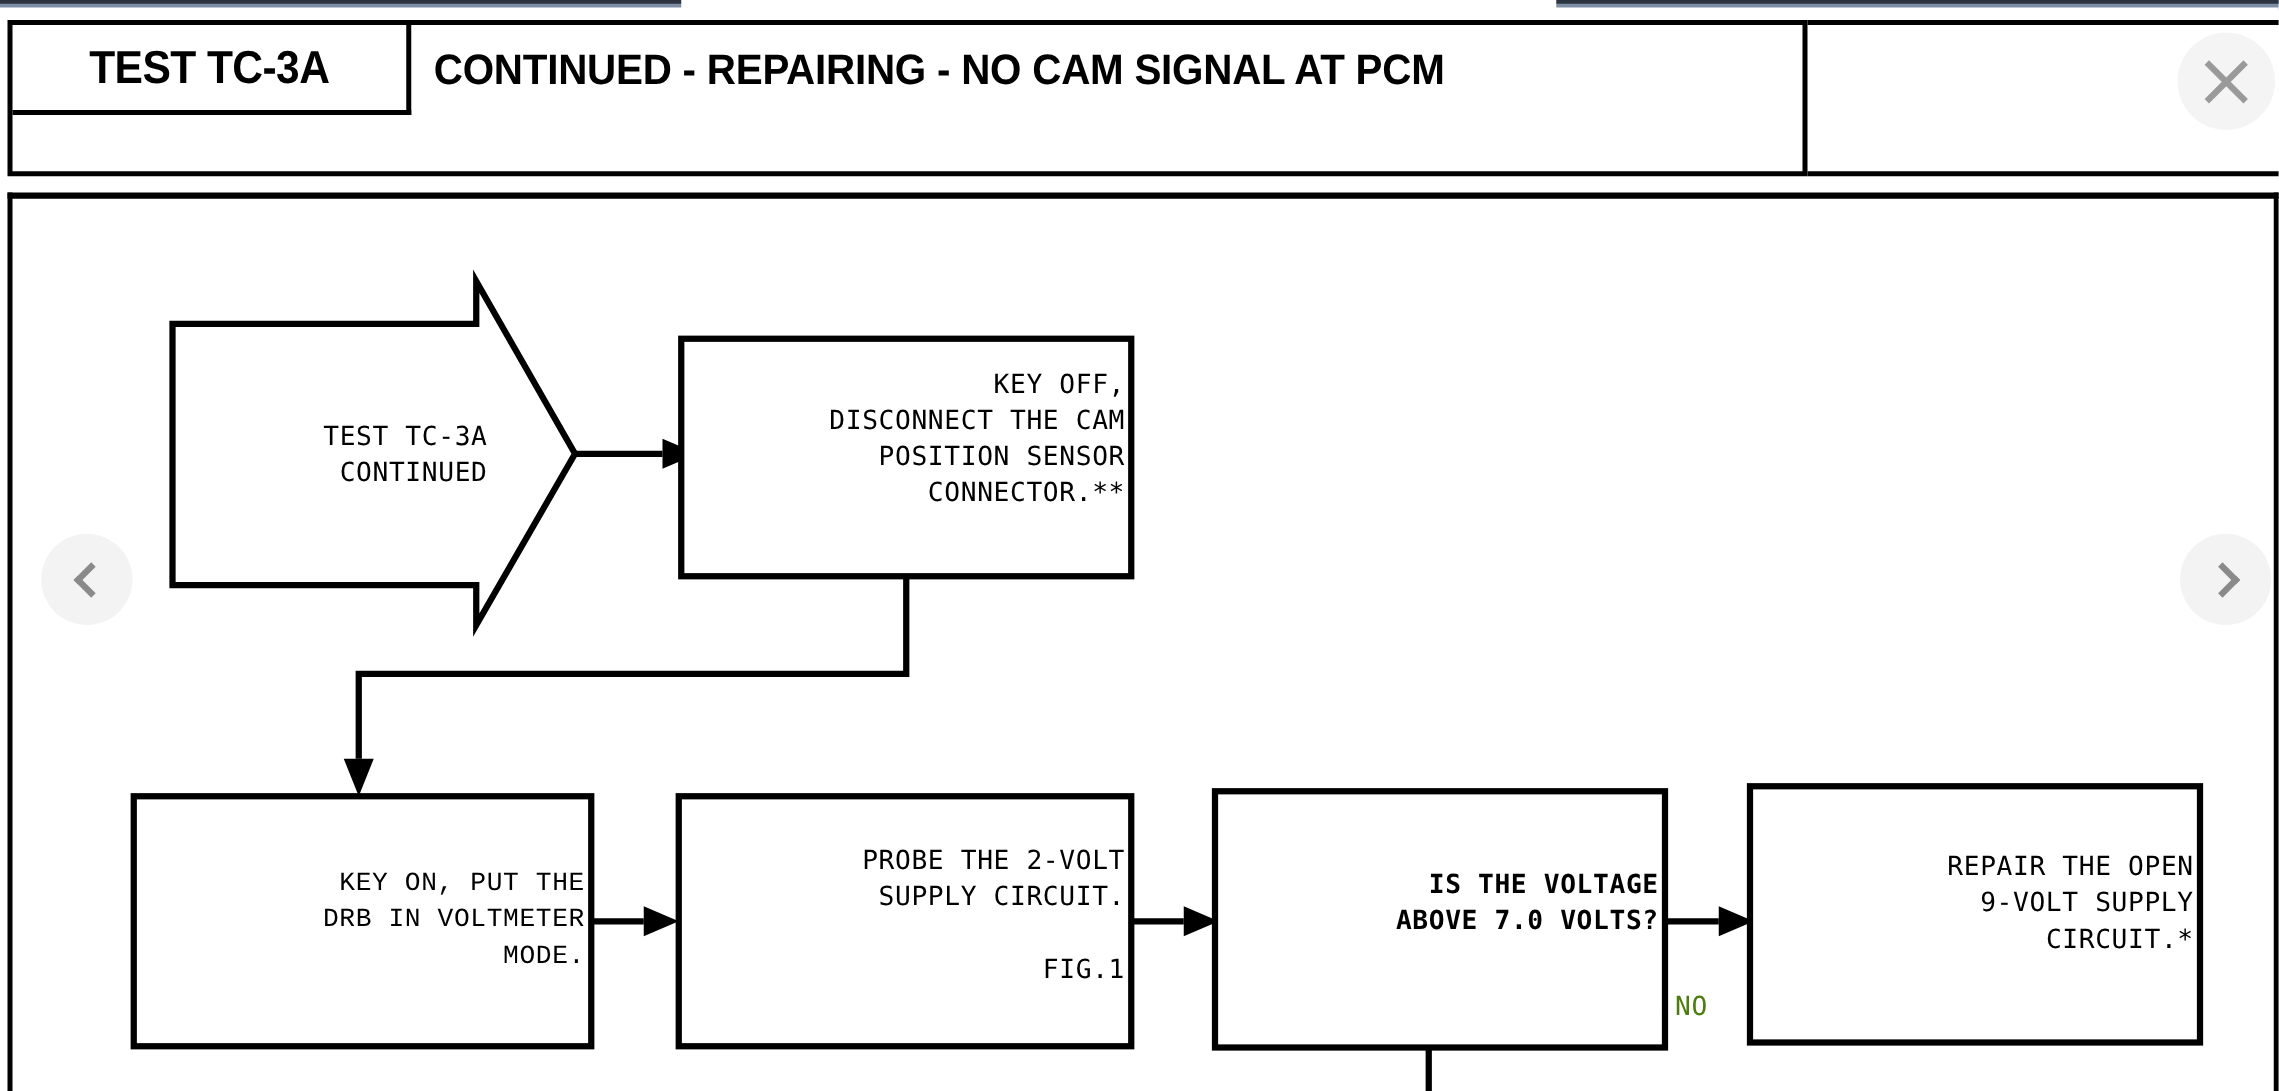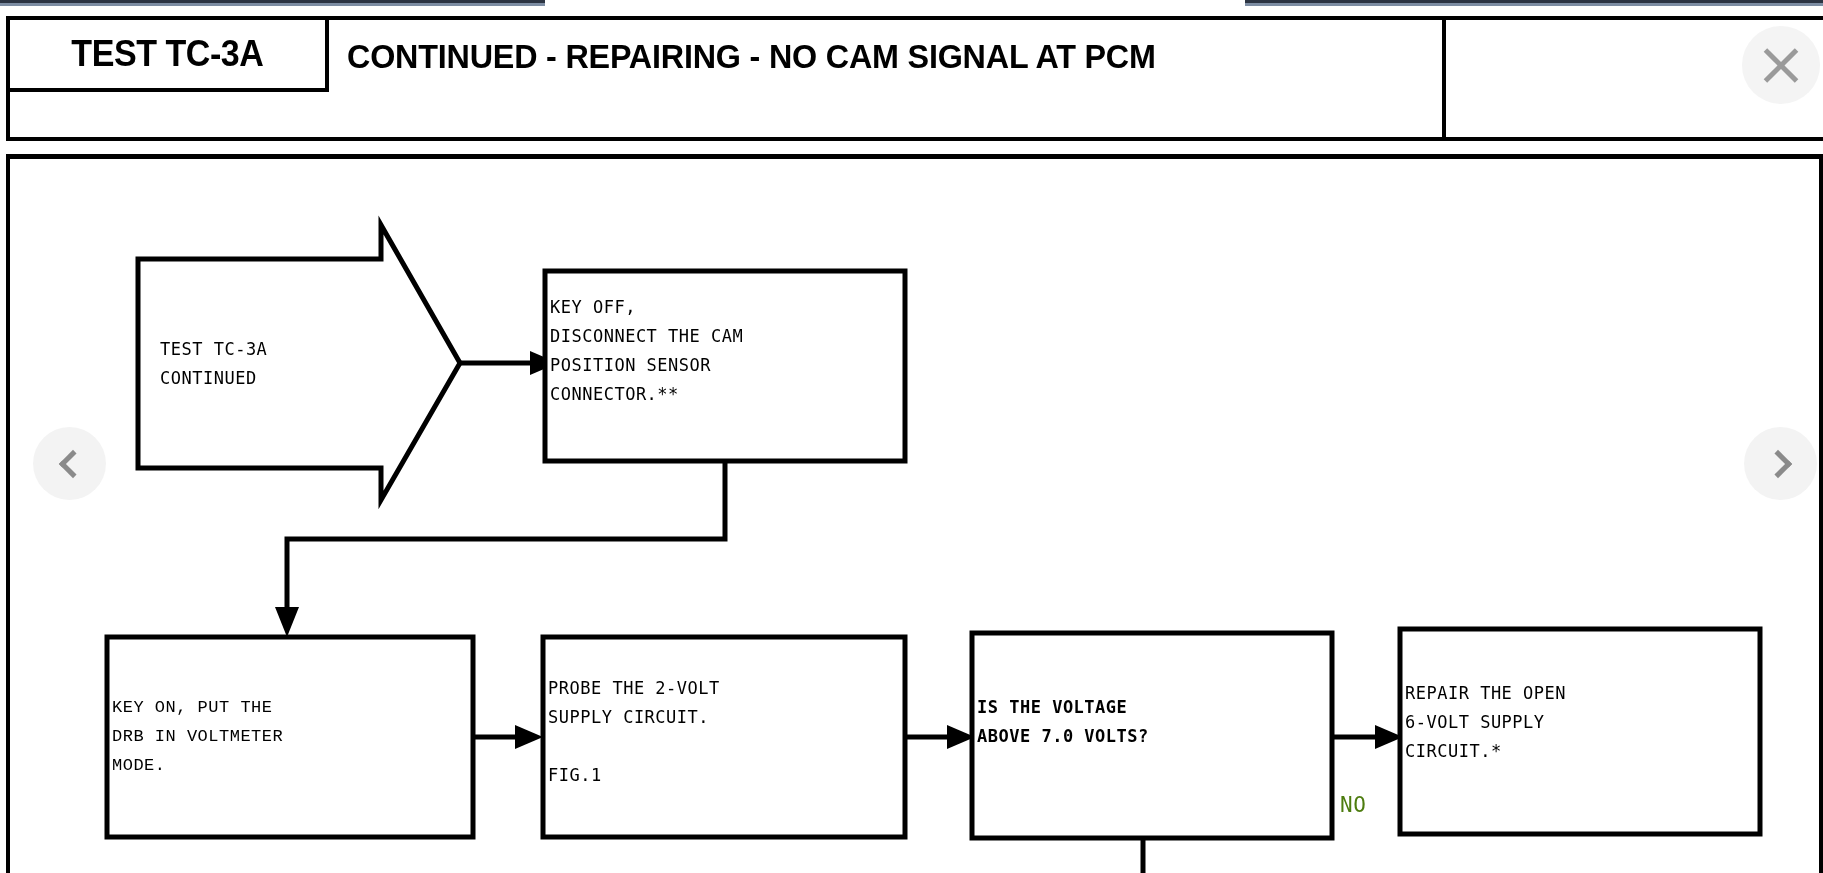--- a/index.html
+++ b/index.html
@@ -89,24 +89,24 @@
     position: absolute; left: 1819px; top: 148px;
     width: 4px; height: 725px; background: #000;
   }
 
   .chart-svg { position: absolute; left: 0; top: 0; }
 
   
   .node-text {
     position: absolute;
     font-family: "DejaVu Sans Mono", monospace;
-    font-size: 17px;
+    font-size: 21px;
     line-height: 29px;
     color: #000;
-    text-align: left;
+    text-align: right;
     white-space: pre;
     letter-spacing: 0.5px;
   }
   .edge-label {
     position: absolute;
     font-family: "DejaVu Sans Mono", monospace;
     font-size: 21px; color: #4d7c0f; white-space: pre;
     letter-spacing: 0.5px;
   }
 
@@ -217,21 +217,21 @@
 
       <div class="node-text" style="left:538px; top:515px; width:352px;">PROBE THE 2-VOLT
 SUPPLY CIRCUIT.</div>
 
       <div class="node-text" style="left:538px; top:602px; width:352px;">FIG.1</div>
 
       <div class="node-text" style="left:967px; top:534px; width:350px;font-weight:bold;">IS THE VOLTAGE
 ABOVE 7.0 VOLTS?</div>
 
       <div class="node-text" style="left:1395px; top:520px; width:350px;">REPAIR THE OPEN
-6-VOLT SUPPLY
+9-VOLT SUPPLY
 CIRCUIT.*</div>
 
       <div class="edge-label" style="left:1330px; top:634px;">NO</div>
 
     </div>
     <div class="body-right-rule"></div>
 
   </div>
 
   <div class="close-btn">

